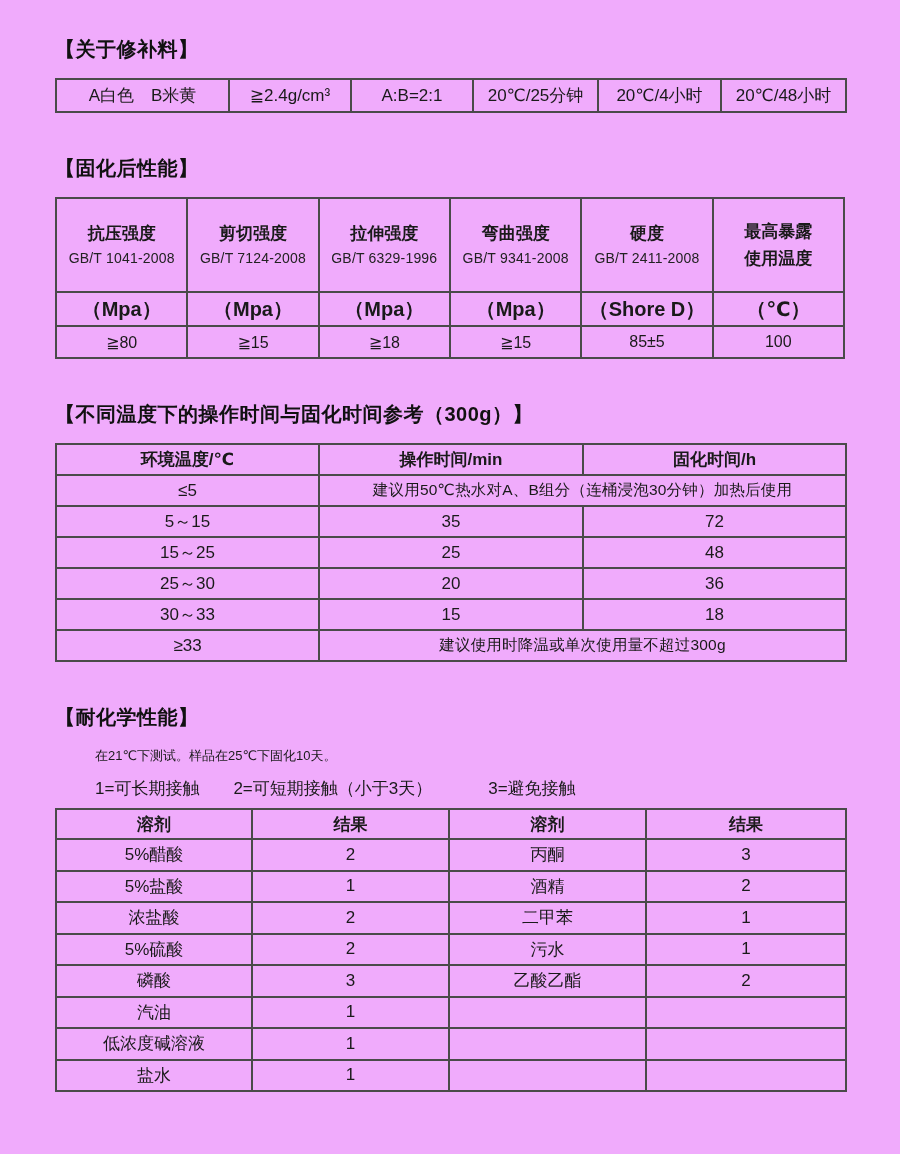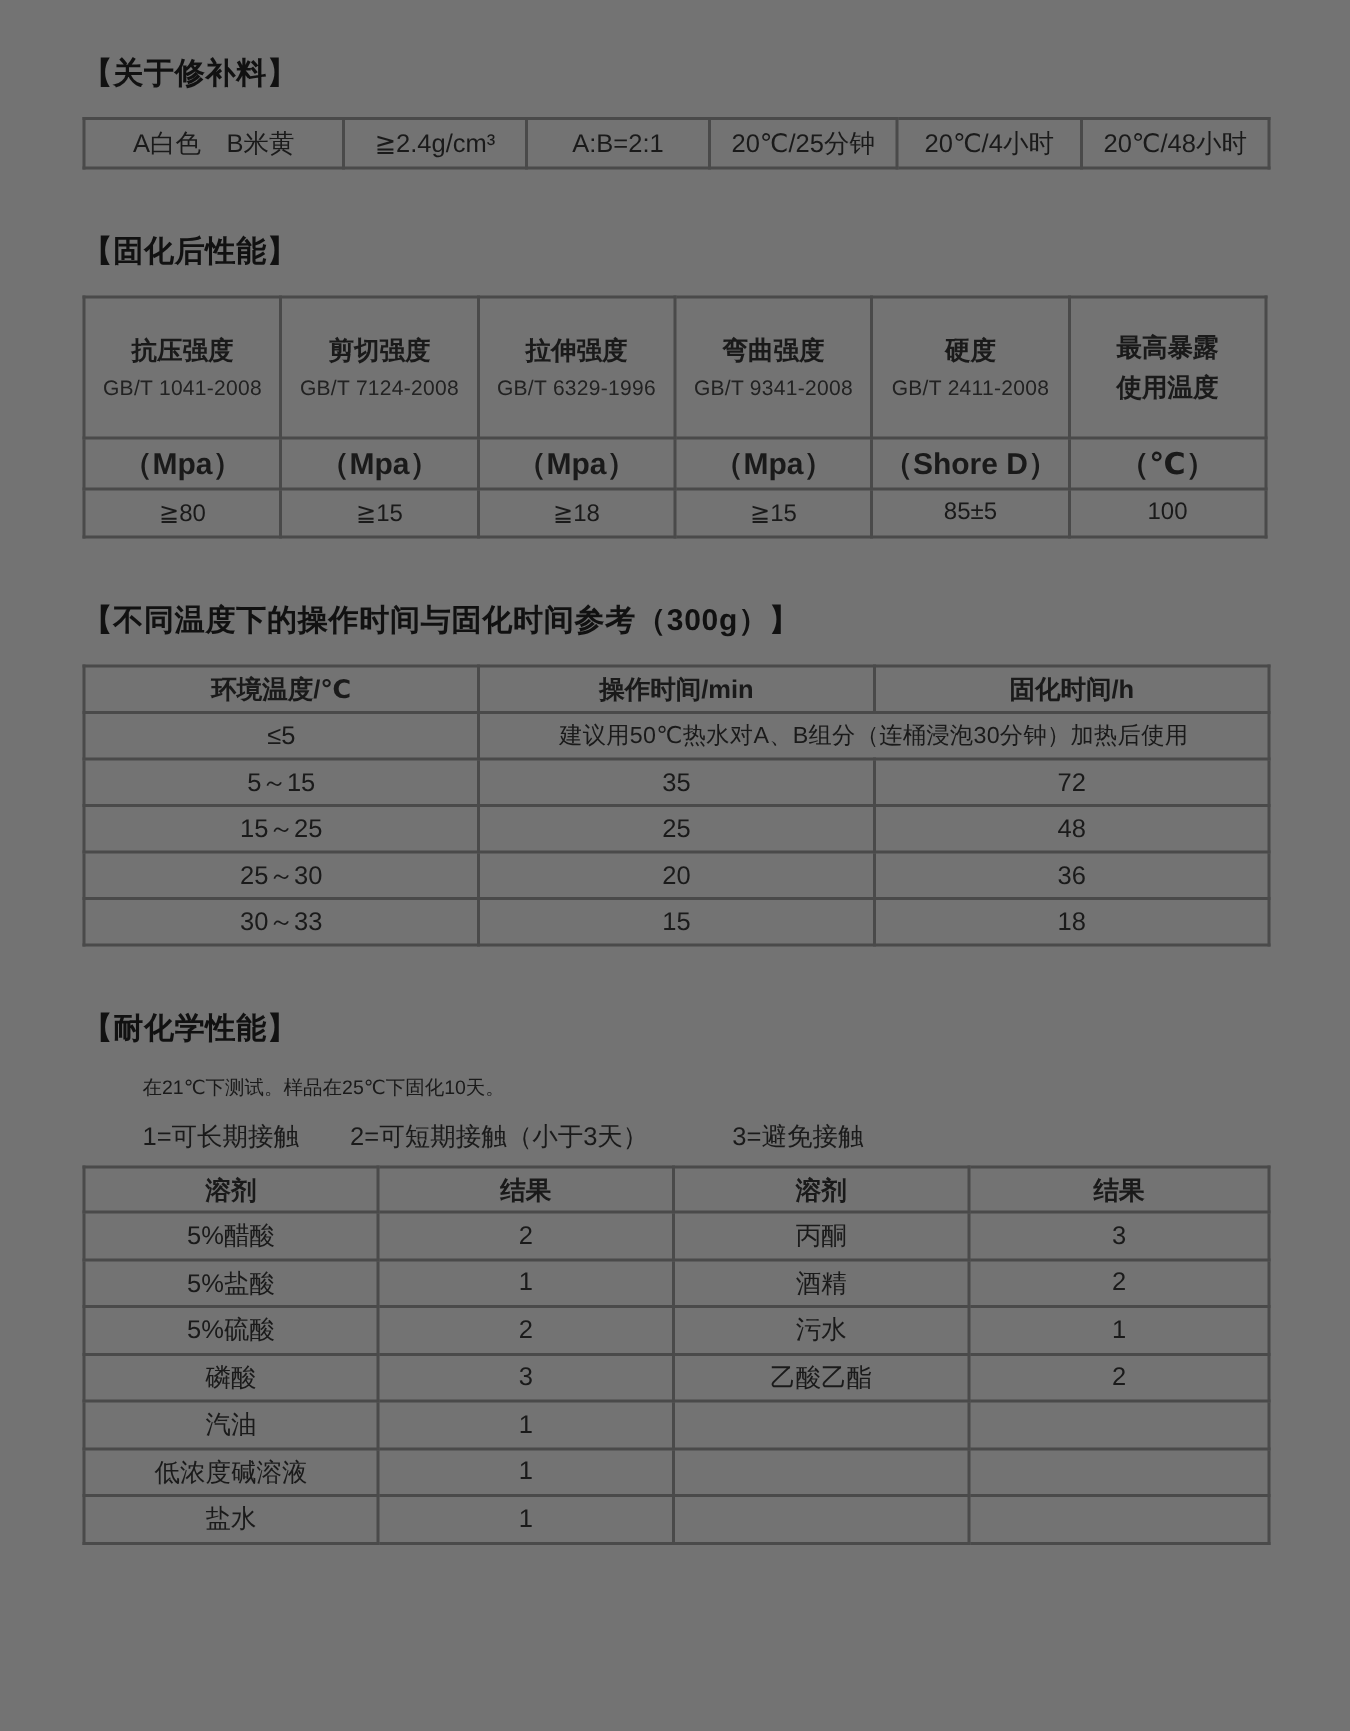--- a/index.html
+++ b/index.html
@@ -1,18 +1,18 @@
 <!DOCTYPE html>
 <html><head>
 <meta charset="utf-8">
 <style>
   html,body { margin:0; padding:0; background:#ffffff; }
   .page {
     width:900px; height:1154px; box-sizing:border-box;
-    background:#737373; color:#1a1a1a;
+    background:#f0abfc; color:#1a1a1a;
     font-family:"Liberation Sans","DejaVu Sans",sans-serif;
     padding:38px 55px 0 55px; overflow:hidden;
   }
   .sec-title {
     font-size:20px; font-weight:bold; color:#111;
     margin:0 0 17px 0; line-height:23px; letter-spacing:0.5px;
   }
   .sec-title.gap { margin-top:44px; }
   table { border-collapse:collapse; width:790px; table-layout:fixed; }
   th, td {
@@ -154,20 +154,24 @@
     <tr>
       <td>25～30</td>
       <td>20</td>
       <td>36</td>
     </tr>
     <tr>
       <td>30～33</td>
       <td>15</td>
       <td>18</td>
     </tr>
+    <tr>
+      <td>≥33</td>
+      <td class="note" colspan="2">建议使用时降温或单次使用量不超过300g</td>
+    </tr>
   </tbody>
     </table>
 
   <h2 class="sec-title gap">【耐化学性能】</h2>
   <p class="note1">在21℃下测试。样品在25℃下固化10天。</p>
   <div class="legend">
     <span class="lg1">1=可长期接触</span>
     <span class="lg2">2=可短期接触（小于3天）</span>
     <span class="lg3">3=避免接触</span>
   </div>
@@ -191,20 +195,26 @@
       <td>丙酮</td>
       <td>3</td>
     </tr>
     <tr>
       <td>5%盐酸</td>
       <td>1</td>
       <td>酒精</td>
       <td>2</td>
     </tr>
     <tr>
+      <td>浓盐酸</td>
+      <td>2</td>
+      <td>二甲苯</td>
+      <td>1</td>
+    </tr>
+    <tr>
       <td>5%硫酸</td>
       <td>2</td>
       <td>污水</td>
       <td>1</td>
     </tr>
     <tr>
       <td>磷酸</td>
       <td>3</td>
       <td>乙酸乙酯</td>
       <td>2</td>

